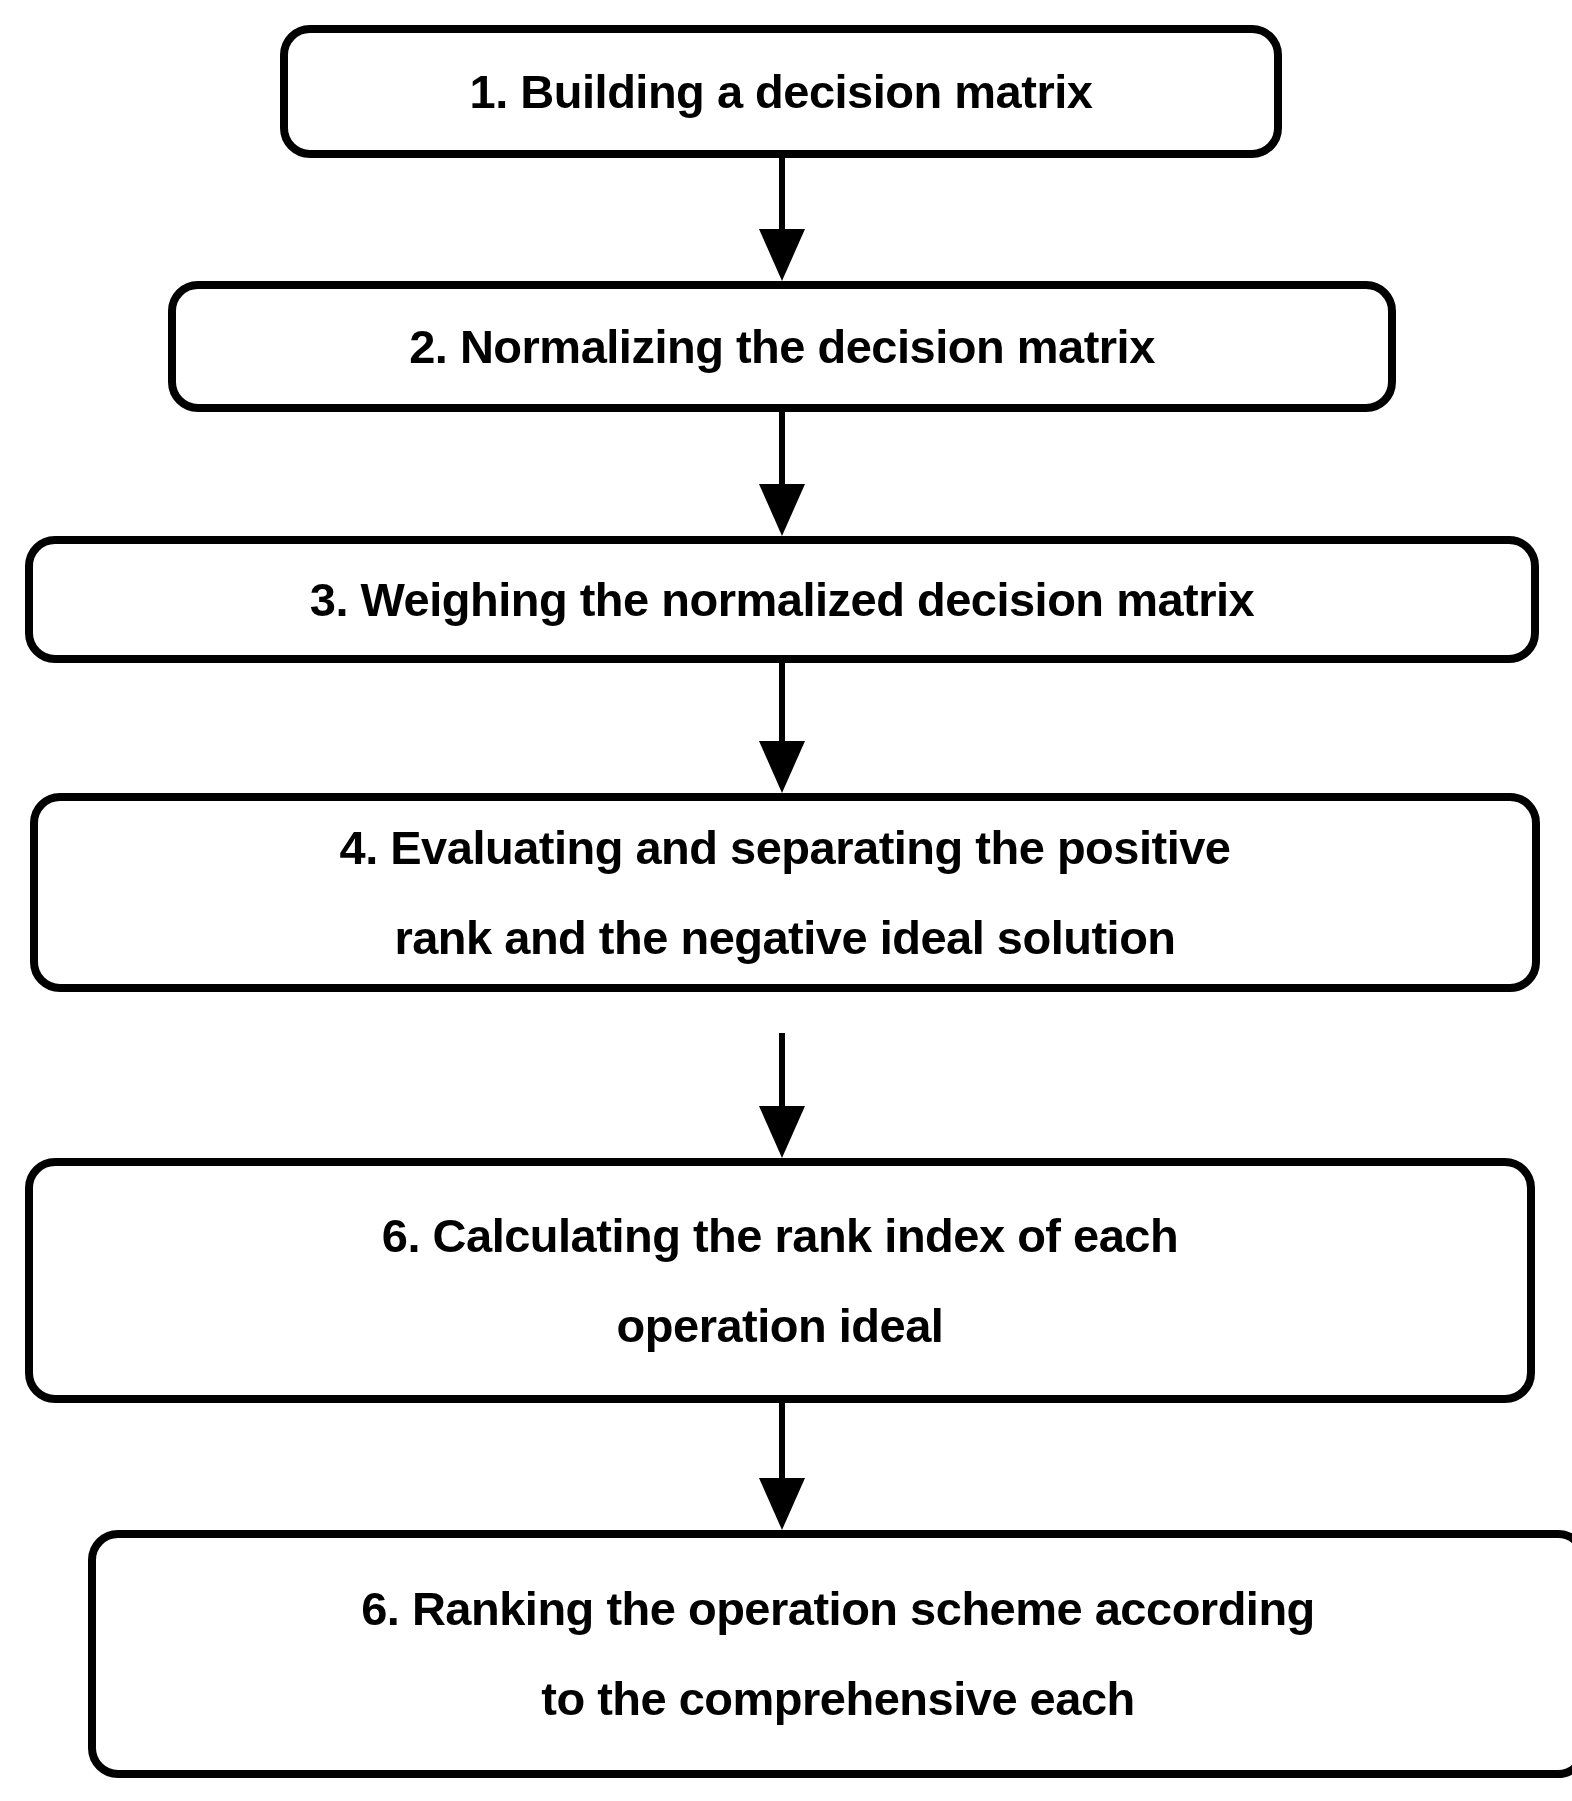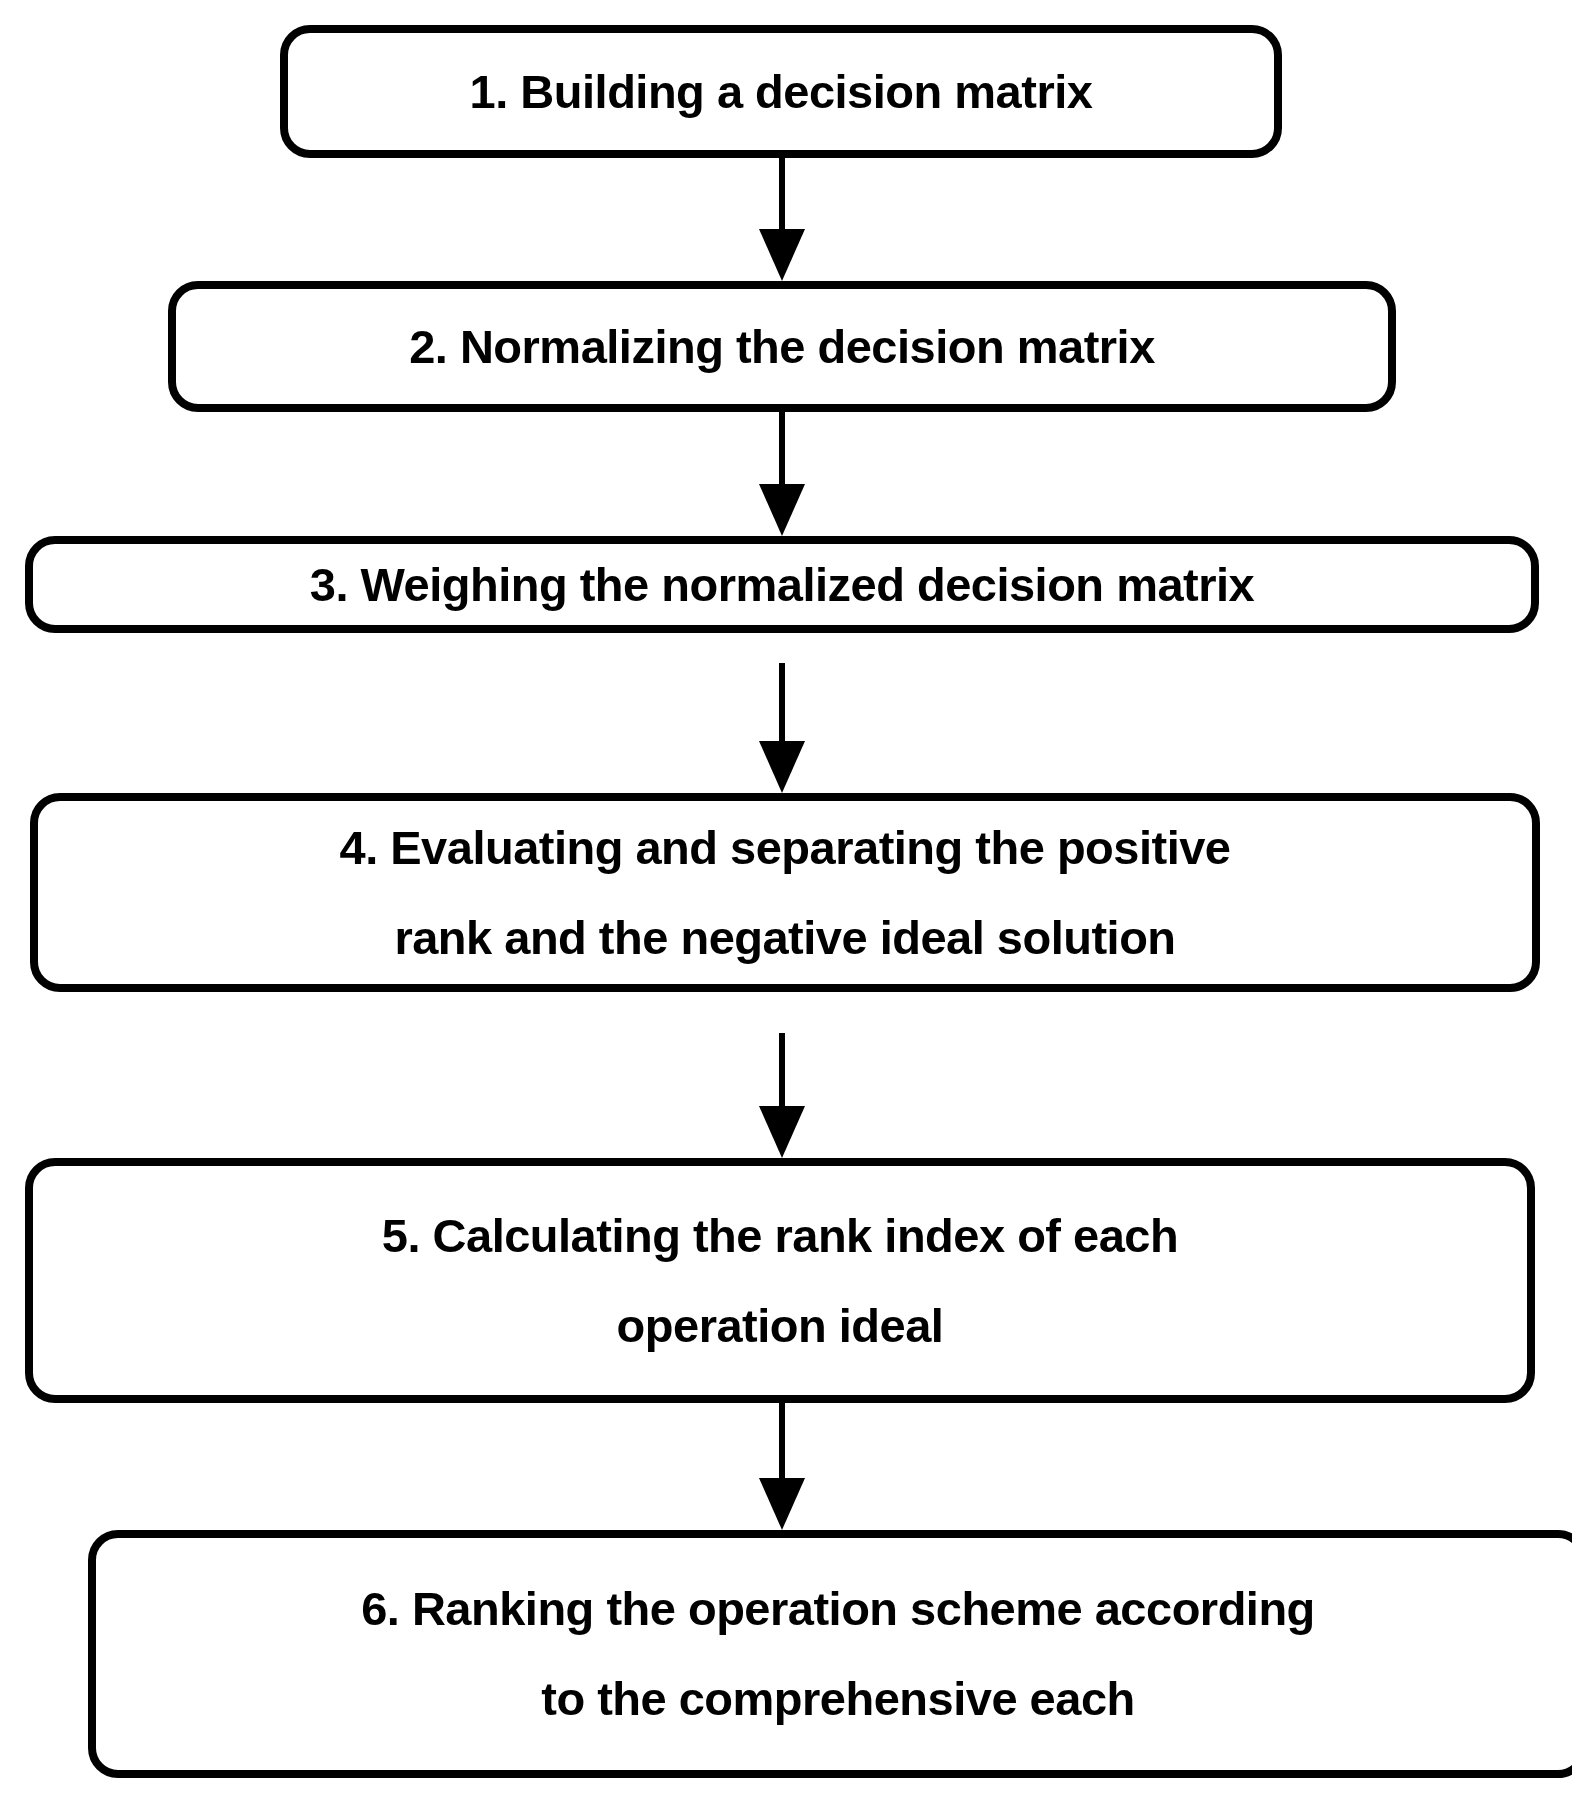--- a/index.html
+++ b/index.html
@@ -28,21 +28,21 @@
     text-align: center;
     color: #000000;
     font-weight: 700;
     font-size: 47px;
     line-height: 90px;
     letter-spacing: -0.5px;
     white-space: nowrap;
   }
   .b1 { left: 280px; top: 25px;   width: 1002px; height: 133px; }
   .b2 { left: 168px; top: 281px;  width: 1228px; height: 131px; justify-content: center; }
-  .b3 { left: 25px;  top: 536px;  width: 1514px; height: 97px; justify-content: center; }
+  .b3 { left: 25px;  top: 536px;  width: 1514px; height: 127px; justify-content: center; }
   .b4 { left: 30px;  top: 793px;  width: 1510px; height: 199px; }
   .b5 { left: 25px;  top: 1158px; width: 1510px; height: 245px; }
   .b6 { left: 40px;  top: 1530px; width: 1500px; height: 248px; margin-left: 48px; }
 
   .flow-arrow {
     position: absolute;
     left: 759px;
     width: 46px;
   }
   .a1 { top: 158px;  height: 123px; }
@@ -107,21 +107,21 @@
     <div>4. Evaluating and separating the positive</div>
     <div>rank and the negative ideal solution</div>
   </div>
 
   <div class="flow-arrow a4">
     <div class="arrow-line"></div>
     <div class="arrow-head"></div>
   </div>
 
   <div class="flow-box b5">
-    <div>5. Calculating the rank index of each</div>
+    <div>6. Calculating the rank index of each</div>
     <div>operation ideal</div>
   </div>
 
   <div class="flow-arrow a5">
     <div class="arrow-line"></div>
     <div class="arrow-head"></div>
   </div>
 
   <div class="flow-box b6">
     <div>6. Ranking the operation scheme according</div>

